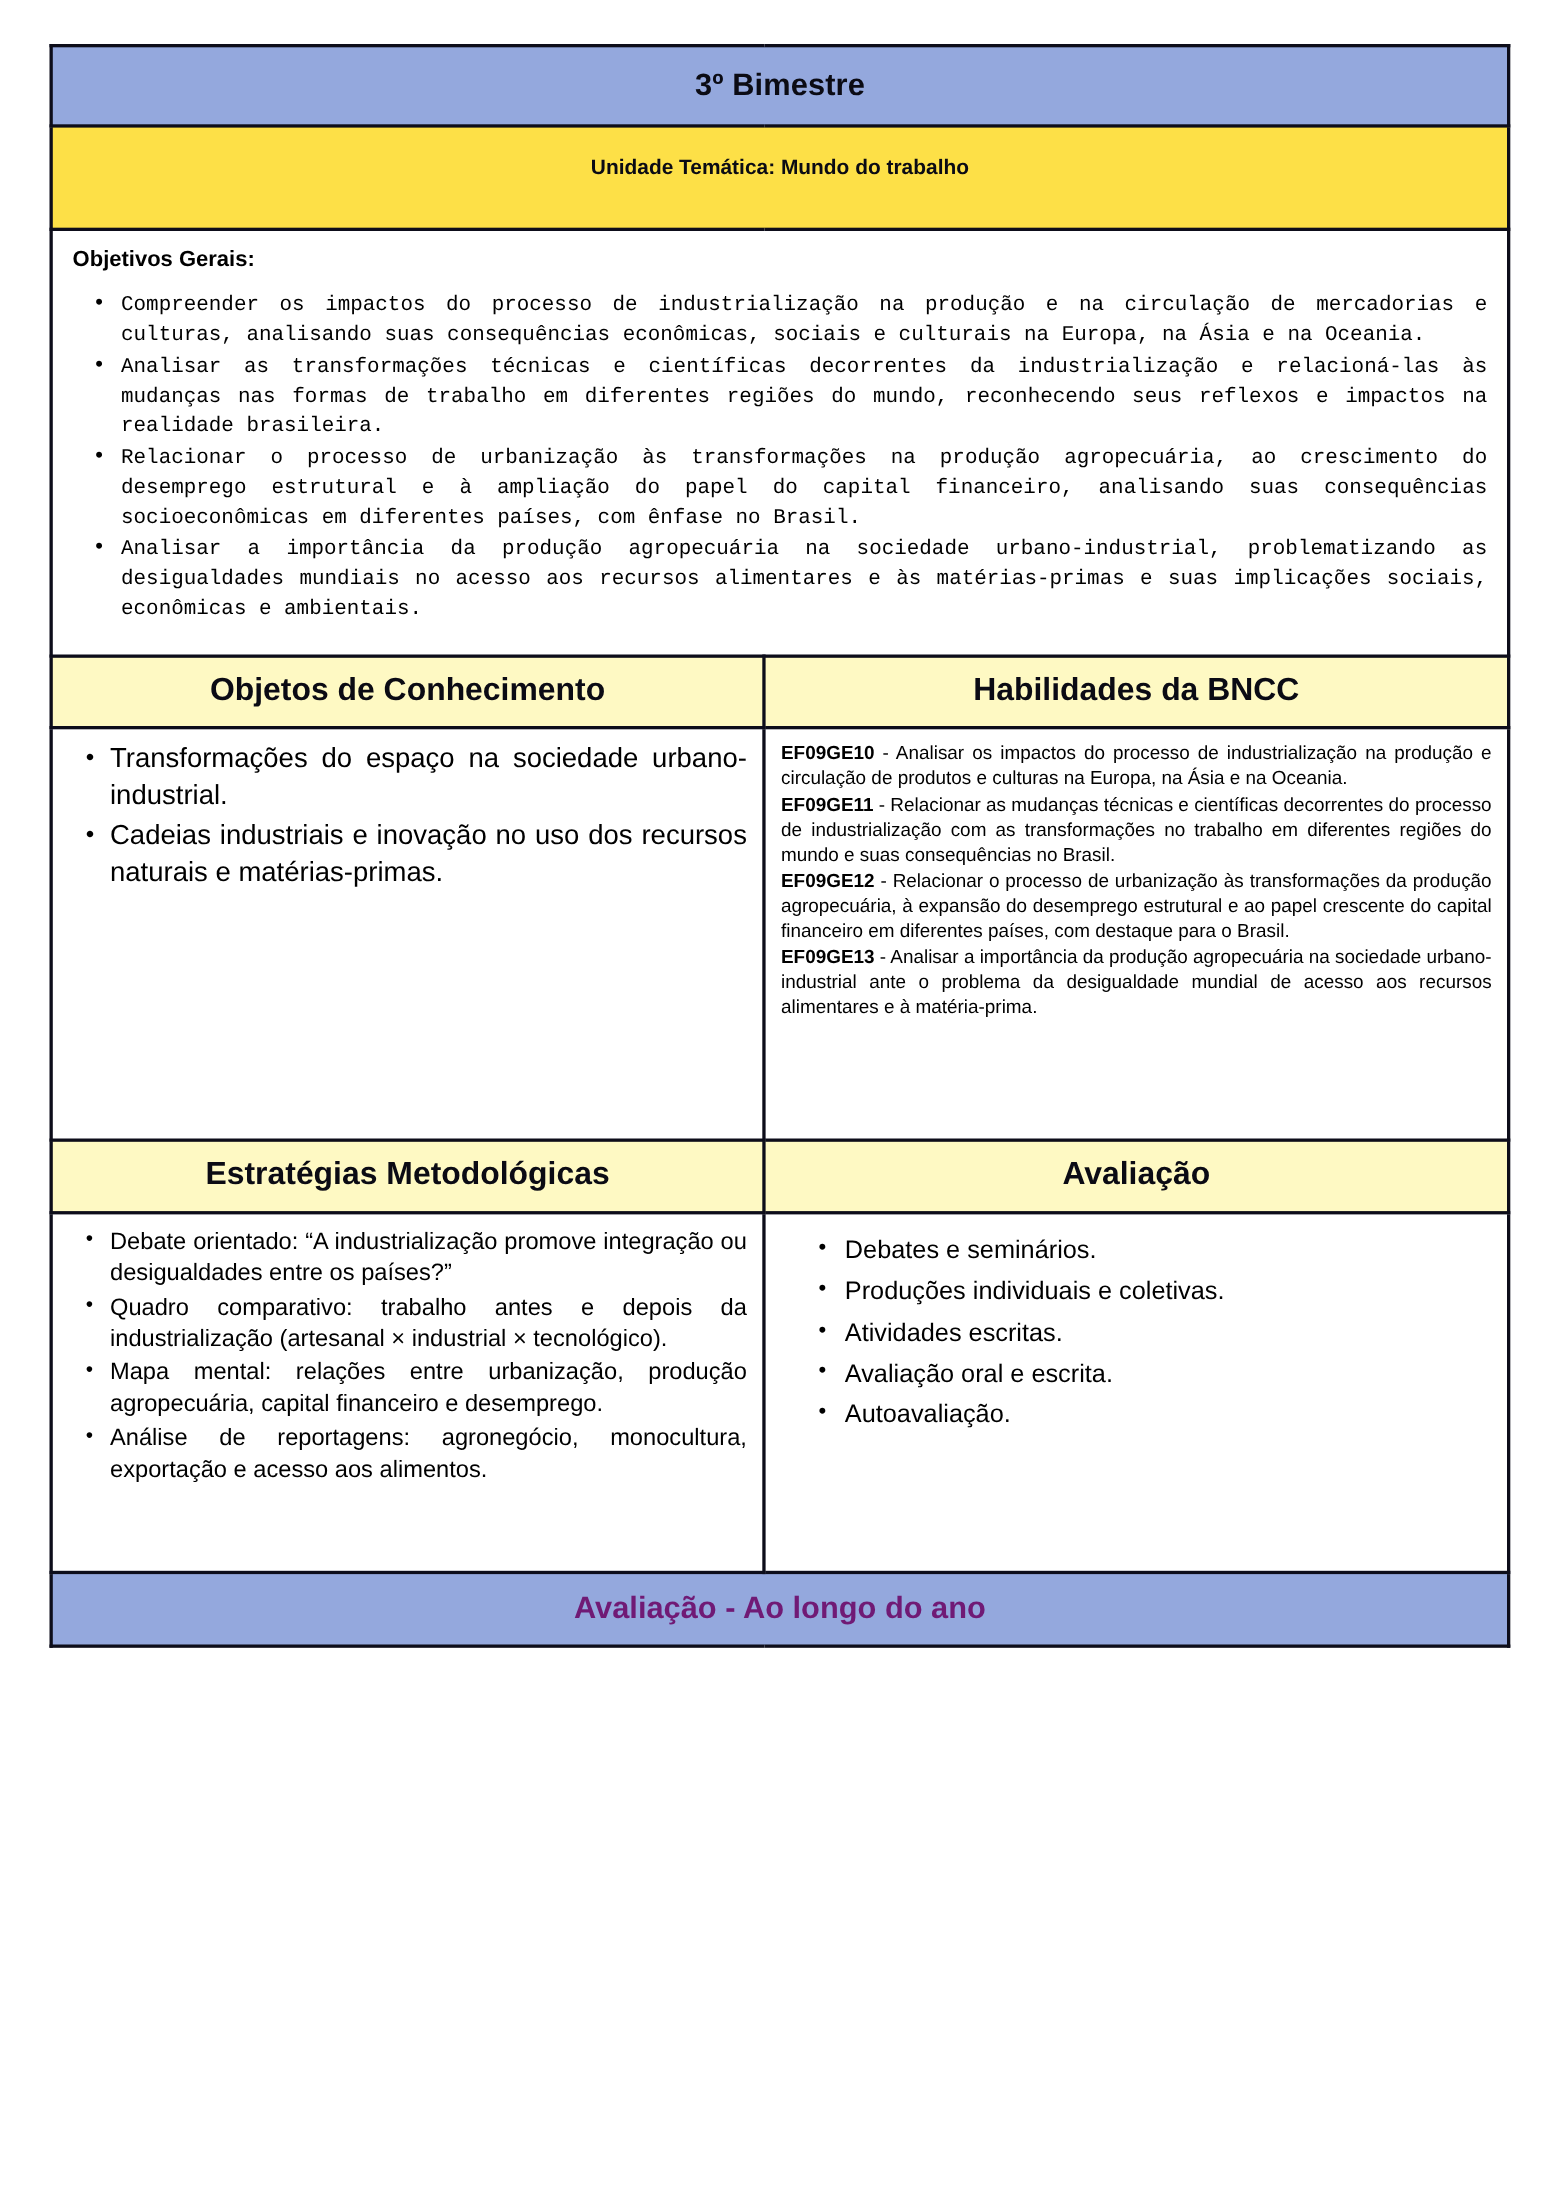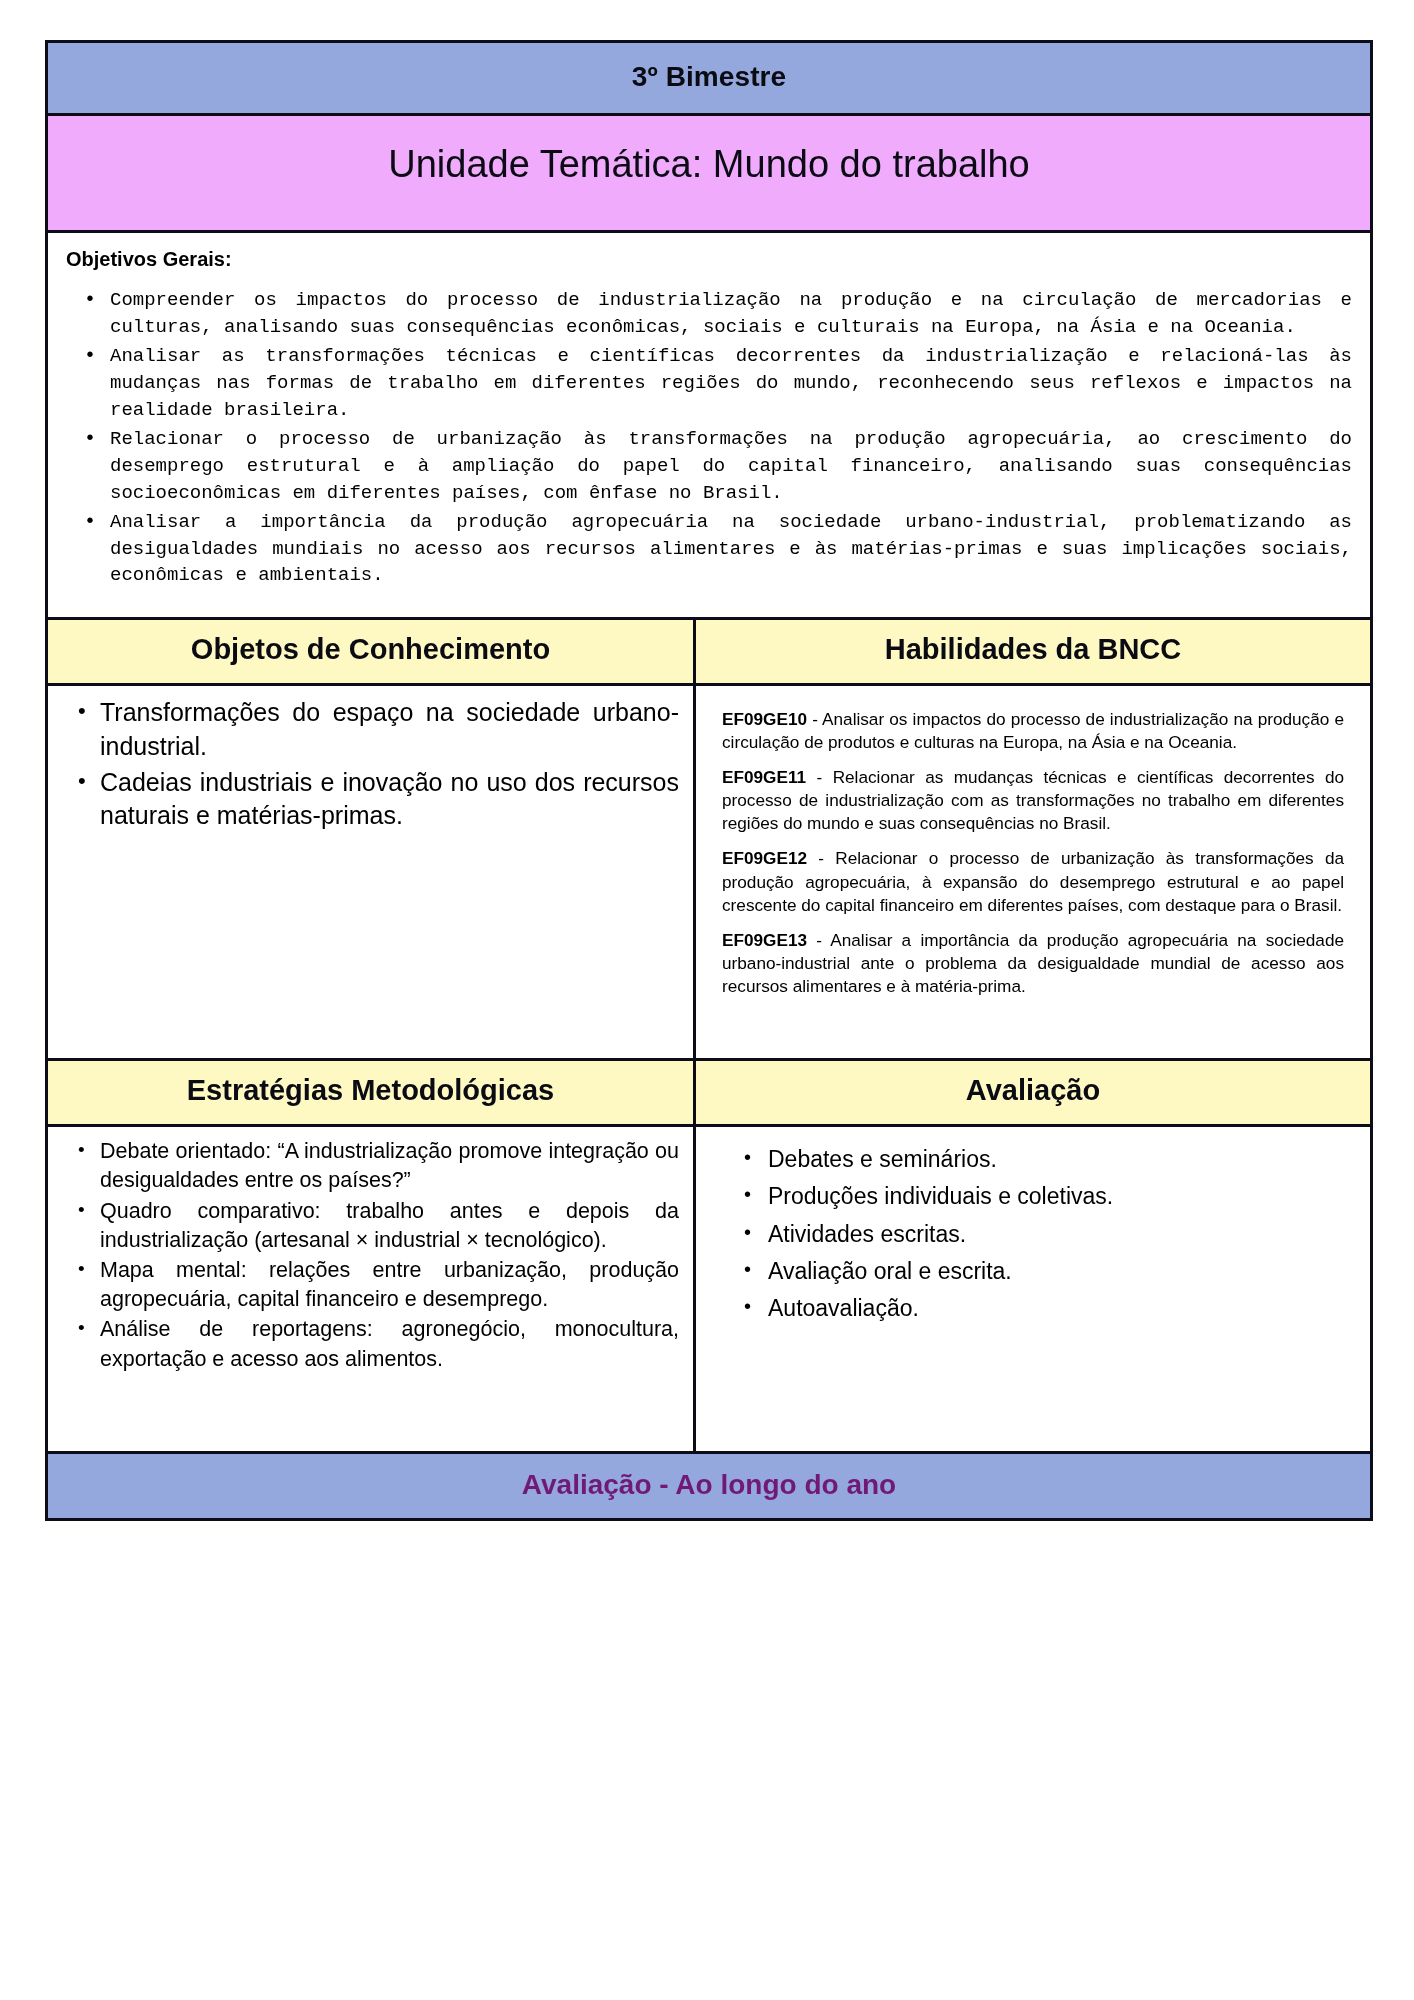--- a/index.html
+++ b/index.html
@@ -41,24 +41,24 @@
     background: #94a8dd;
     text-align: center;
     font-weight: bold;
     font-size: 28px;
     letter-spacing: 0.1px;
     color: #0b0b14;
     padding: 18px 10px 20px 10px !important;
     line-height: 1.15;
   }
   .banner-tall {
-    background: #f0abfc;
+    background: #fde047;
     text-align: center;
-    font-weight: normal;
-    font-size: 38px;
+    font-weight: bold;
+    font-size: 19px;
     color: #0b0b14;
     padding: 26px 10px 42px 10px !important;
     line-height: 1.2;
   }
   .banner-col {
     background: #fef9c3;
     text-align: center;
     font-weight: bold;
     font-size: 29px;
     color: #0b0b14;
@@ -142,21 +142,21 @@
   }
 
   .bncc-cell {
     padding: 10px 14px 10px 14px !important;
   }
   .bncc-item {
     font-size: 17.2px;
     line-height: 1.34;
     text-align: justify;
     text-justify: inter-word;
-    margin: 12px;
+    margin: 0;
   }
   .bncc-code {
     font-weight: bold;
   }
 
   .strategies-cell {
     padding: 10px 14px 14px 14px !important;
     height: 300px;
   }
   ul.strategies-list {

